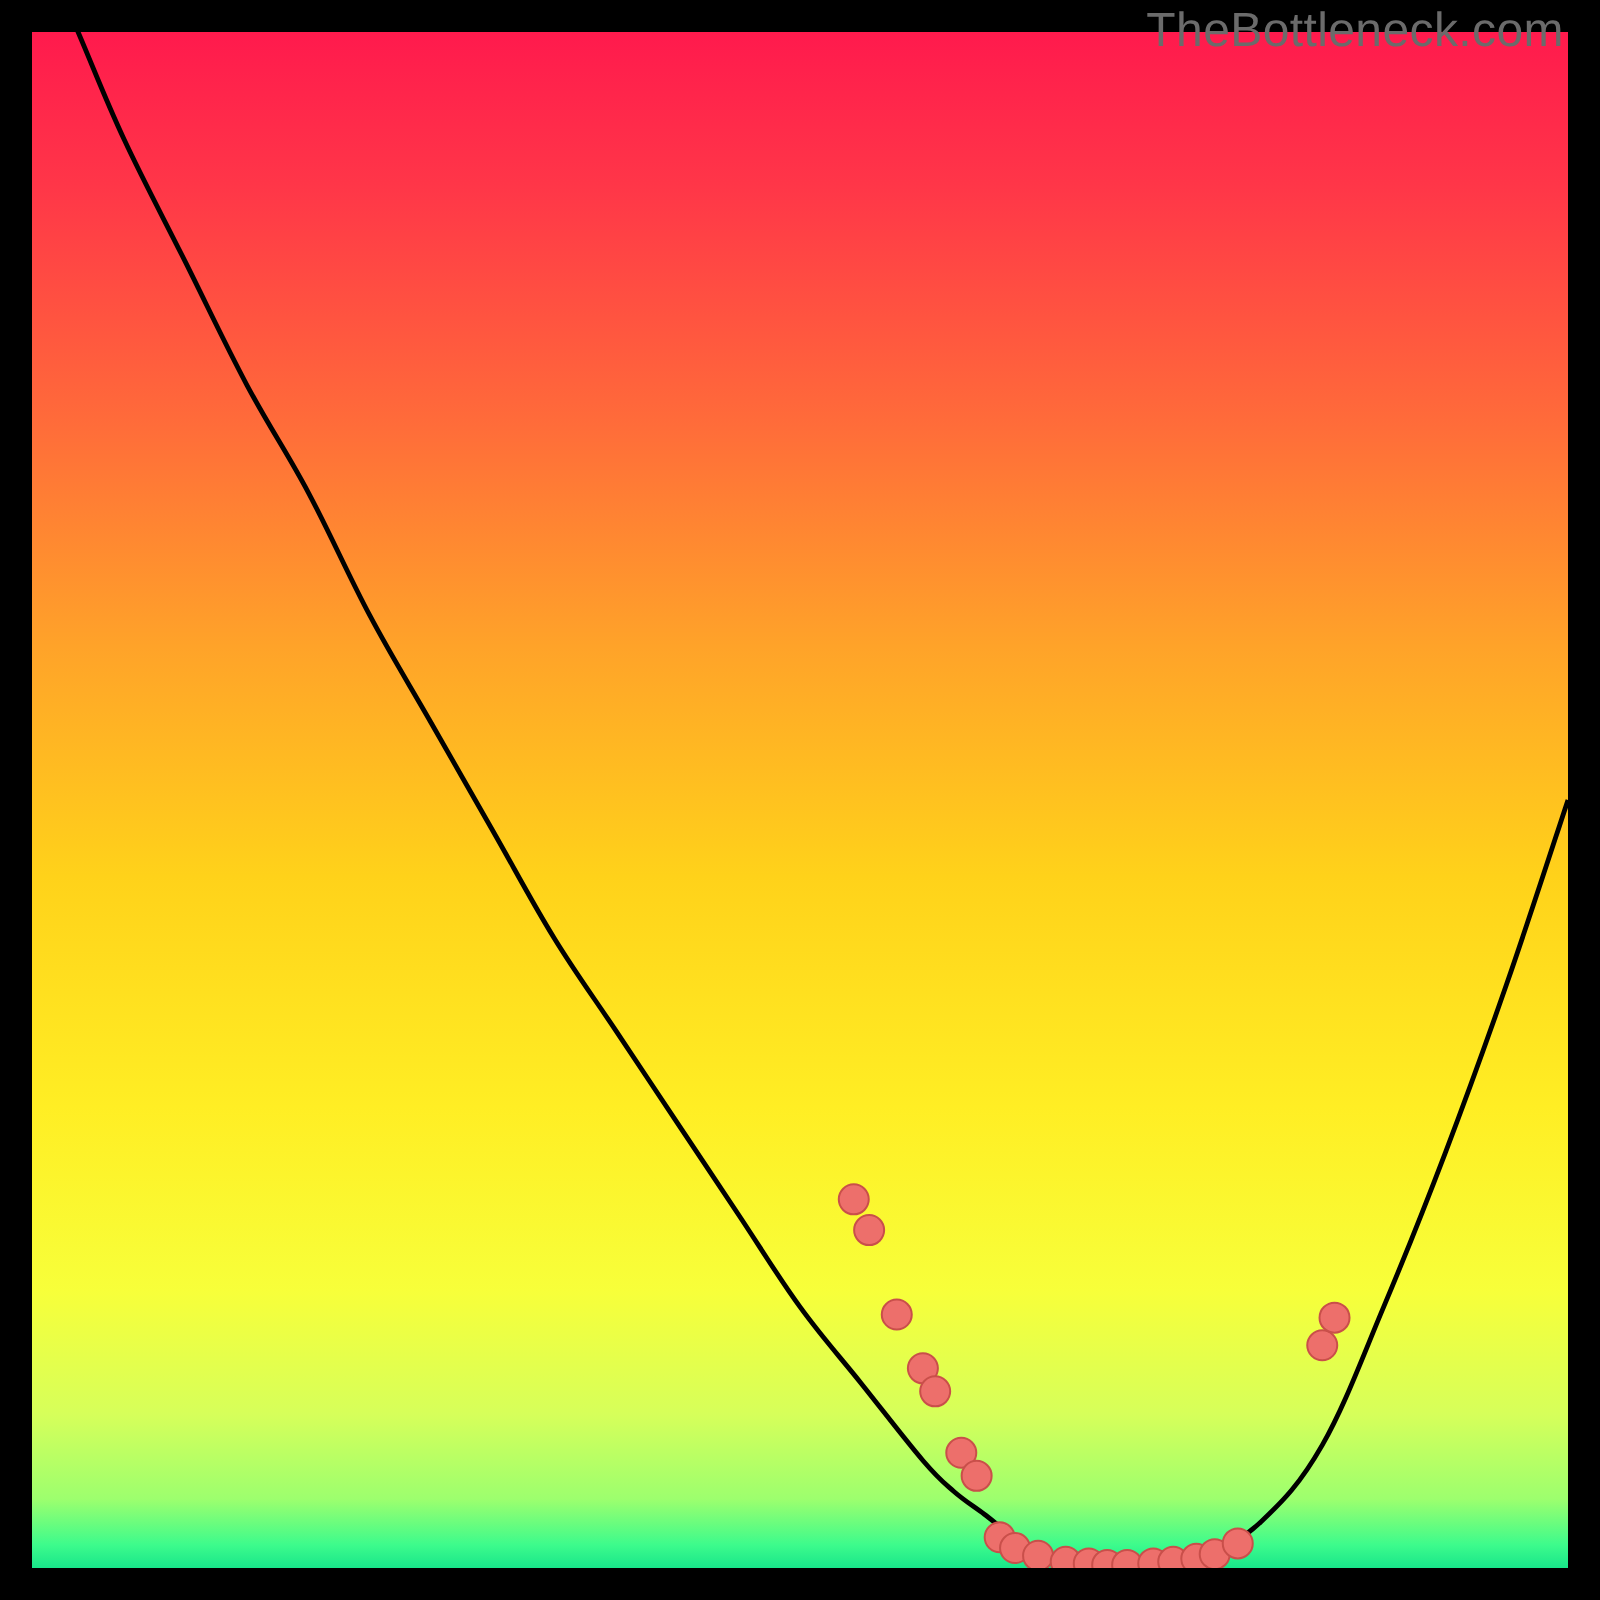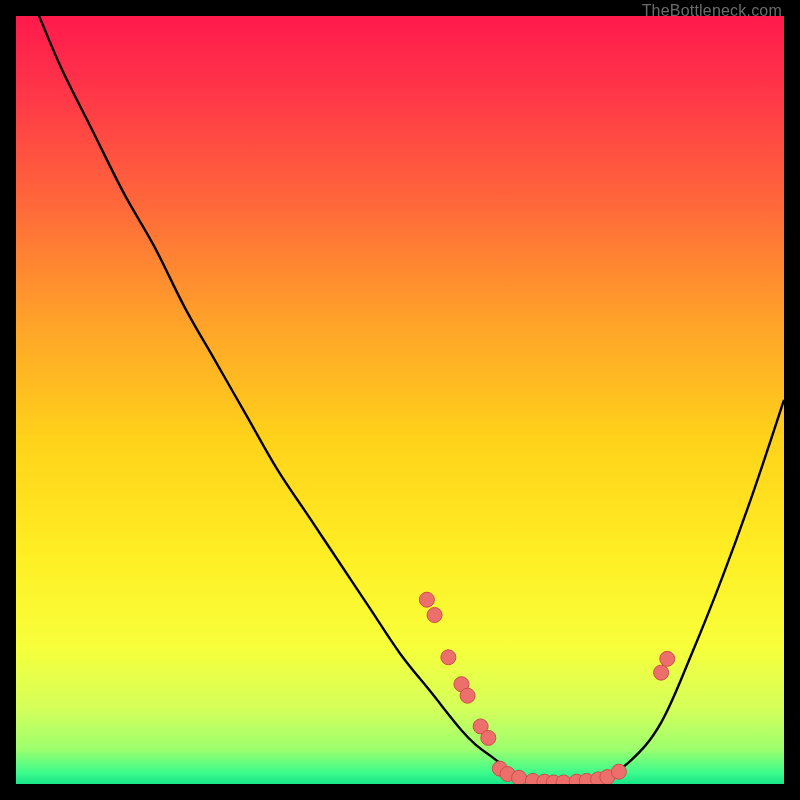--- a/index.html
+++ b/index.html
@@ -17,21 +17,21 @@
     top: 16px;
     width: 768px;
     height: 768px;
     background: #000;
   }
   .watermark {
     position: absolute;
     top: 2px;
     right: 18px;
     color: #6b6b6b;
-    font-size: 16px;
+    font-size: 24px;
     font-weight: 500;
     letter-spacing: 0.2px;
     z-index: 10;
   }
   svg {
     display: block;
   }
 </style>
 </head>
 <body>

